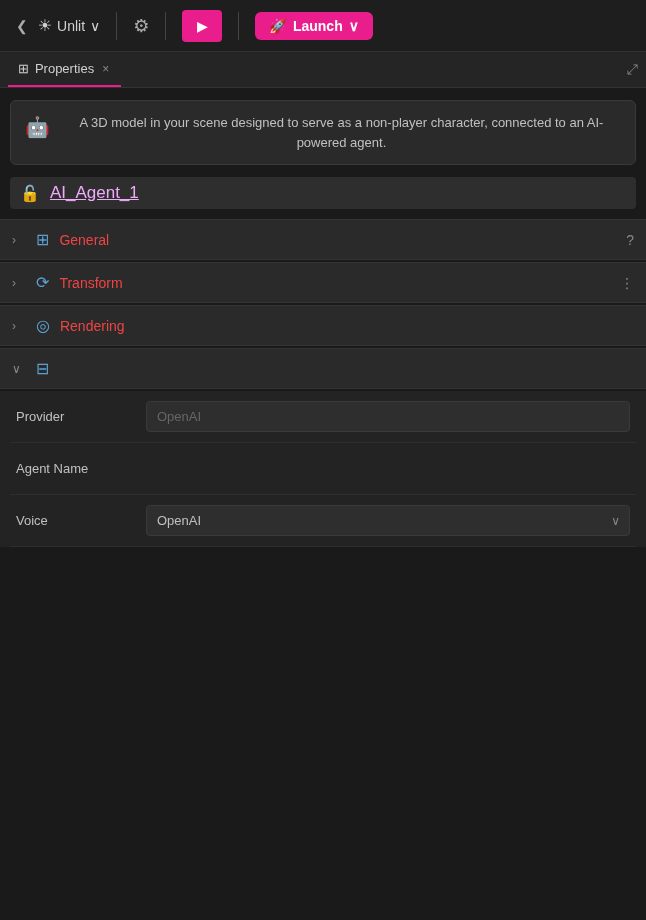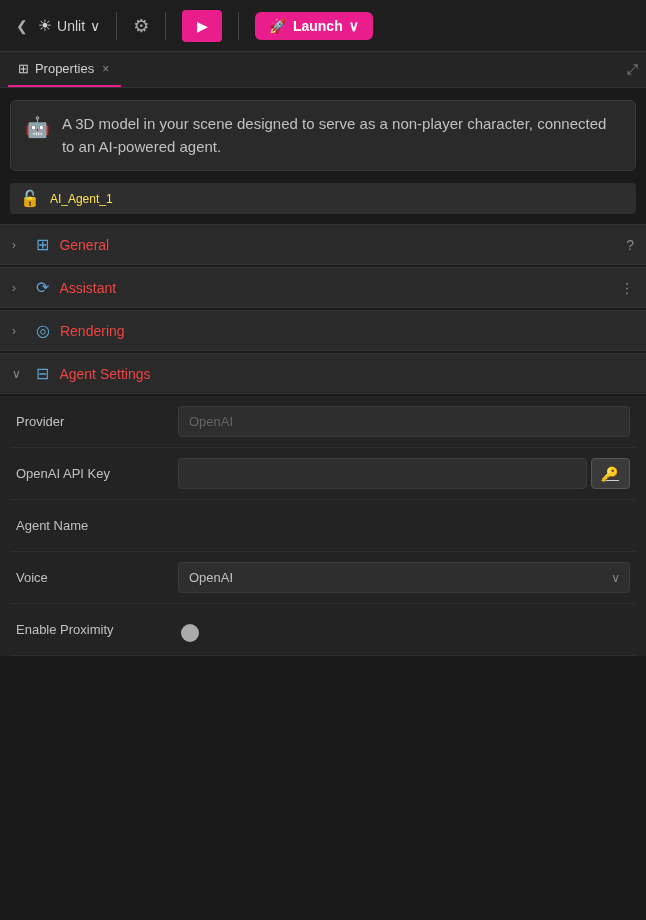--- a/index.html
+++ b/index.html
@@ -154,23 +154,24 @@
     }
 
     .info-icon {
       font-size: 20px;
       color: #aaa;
       margin-top: 2px;
       flex-shrink: 0;
     }
 
     .info-text {
-      font-size: 15px;
+      font-size: 13px;
       color: #c0c0c0;
       line-height: 1.5;
+      text-align: center;
     }
 
     
     .name-row {
       display: flex;
       align-items: center;
       gap: 10px;
       margin: 4px 10px 10px 10px;
       background: #2e2e2e;
       border-radius: 4px;
@@ -178,24 +179,25 @@
     }
 
     .lock-icon {
       font-size: 16px;
       color: #aaa;
     }
 
     .name-input {
       background: none;
       border: none;
-      color: #fde047;
-      font-size: 12px;
+      color: #f0abfc;
+      font-size: 17px;
       flex: 1;
       outline: none;
+      text-decoration: underline;
     }
 
     
     .section-row {
       display: flex;
       align-items: center;
       background: #2a2a2a;
       border-top: 1px solid #333;
       border-bottom: 1px solid #333;
       padding: 10px 12px;
@@ -231,21 +233,20 @@
       background: #232323;
       padding: 0 10px;
     }
 
     .field-row {
       display: flex;
       align-items: center;
       padding: 10px 6px;
       border-bottom: 1px solid #2e2e2e;
       min-height: 52px;
-      gap: 32px;
     }
 
     .field-label {
       font-size: 13px;
       color: #c0c0c0;
       width: 130px;
       flex-shrink: 0;
     }
 
     .field-value {
@@ -401,75 +402,57 @@
 <div class="section-row">
   <span class="section-chevron">›</span>
   <span class="section-icon">⊞</span>
   <span class="section-label">General</span>
   <span class="section-action">?</span>
 </div>
 
 <div class="section-row">
   <span class="section-chevron">›</span>
   <span class="section-icon">⟳</span>
-  <span class="section-label">Assistant</span>
+  <span class="section-label">Transform</span>
   <span class="section-action">⋮</span>
 </div>
 
 <div class="section-row">
   <span class="section-chevron">›</span>
   <span class="section-icon">◎</span>
   <span class="section-label">Rendering</span>
 </div>
 
 <div class="section-row">
   <span class="section-chevron">∨</span>
   <span class="section-icon">⊟</span>
-  <span class="section-label">Agent Settings</span>
 </div>
 
 <div class="agent-settings-content">
 
   <div class="field-row">
     <span class="field-label">Provider</span>
     <div class="field-value">
       <input class="field-input" type="text" placeholder="OpenAI" style="">
     </div>
   </div>
 
-  <div class="field-row">
-    <span class="field-label">OpenAI API Key</span>
-    <div class="field-value field-input-with-btn">
-      <input class="field-input" type="password" style="">
-      <button class="key-btn">🔑</button>
-    </div>
-  </div>
 
   <div class="field-row">
     <span class="field-label">Agent Name</span>
   </div>
 
 
   <div class="field-row">
     <span class="field-label">Voice</span>
     <div class="field-value select-wrapper">
       <select class="field-select">
         <option>OpenAI</option>
         <option>ElevenLabs</option>
         <option>Amazon Polly</option>
       </select>
       <span class="select-chevron">∨</span>
     </div>
   </div>
 
 
-  <div class="field-row">
-    <span class="field-label">Enable Proximity</span>
-    <div class="field-value">
-      <label class="toggle">
-        <input type="checkbox" style="">
-        <div class="toggle-track"></div>
-        <div class="toggle-thumb"></div>
-      </label>
-    </div>
-  </div>
 
 </div>
 
 </body></html>

